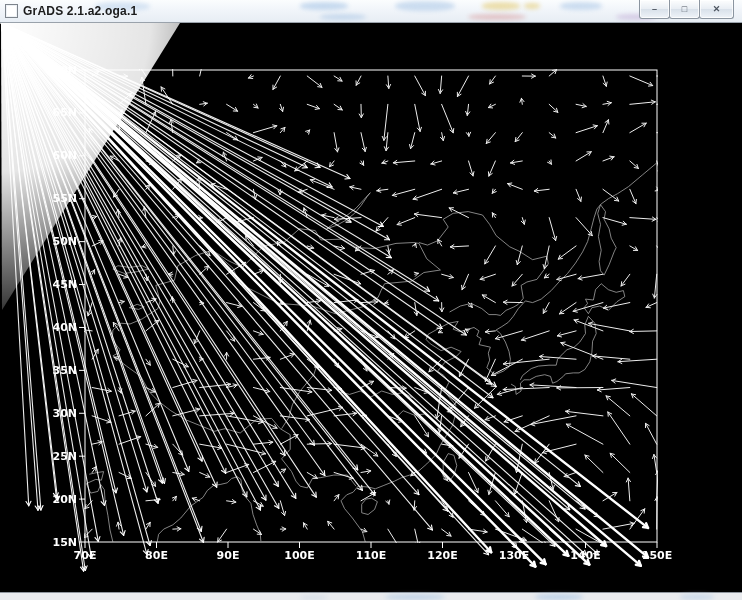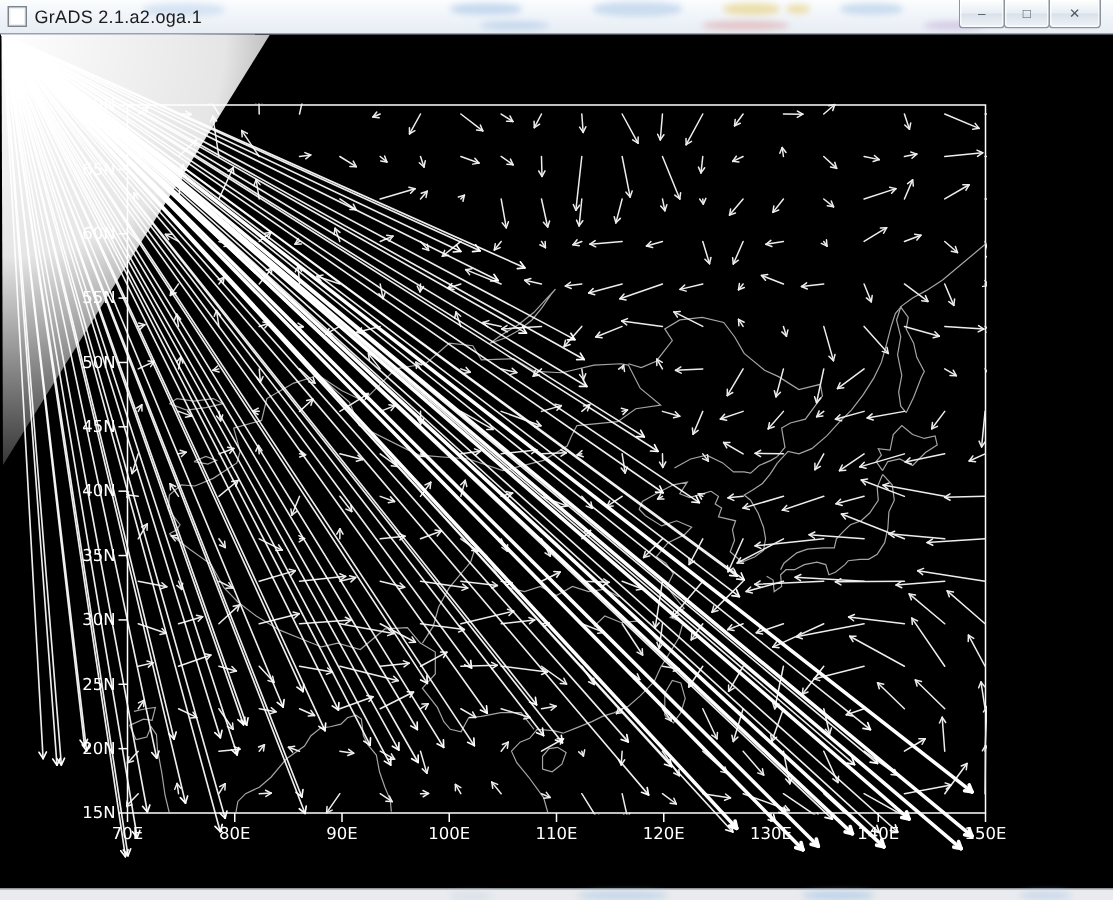--- a/index.html
+++ b/index.html
@@ -1,17 +1,17 @@
 <!DOCTYPE html>
 <html><head>
 <meta charset="utf-8">
 <style>
   html,body{margin:0;padding:0;background:#555;}
   .window{position:relative;width:742px;height:600px;overflow:hidden;background:#6d28d9;
-          font-family:"Liberation Sans",sans-serif;}
+          font-family:"Liberation Sans",sans-serif;font-weight:bold;}
   .titlebar{position:absolute;left:0;top:0;width:742px;height:22px;
             background:linear-gradient(180deg,#fbfdfe 0%,#f1f5fa 45%,#e7edf4 100%);
             border-bottom:1px solid #9aa2ab;display:flex;align-items:center;z-index:3;}
   .blob{position:absolute;border-radius:45%;filter:blur(2px);opacity:.55;z-index:0;}
   .tb-content{position:relative;z-index:2;display:flex;align-items:center;width:100%;height:100%;}
   .app-icon{width:11px;height:12px;background:#fff;border:1px solid #7d848c;margin:0 5px 0 5px;
             box-shadow:inset 0 0 0 1px #eef2f6;}
   .title-text{font-size:12px;color:#1c1c1c;letter-spacing:0.2px;flex:1;white-space:nowrap;}
   .controls{display:flex;align-self:flex-start;margin-right:8px;height:18px;}
   .wbtn{width:29px;height:18px;border:1px solid #8b95a0;border-top:none;margin-left:-1px;

